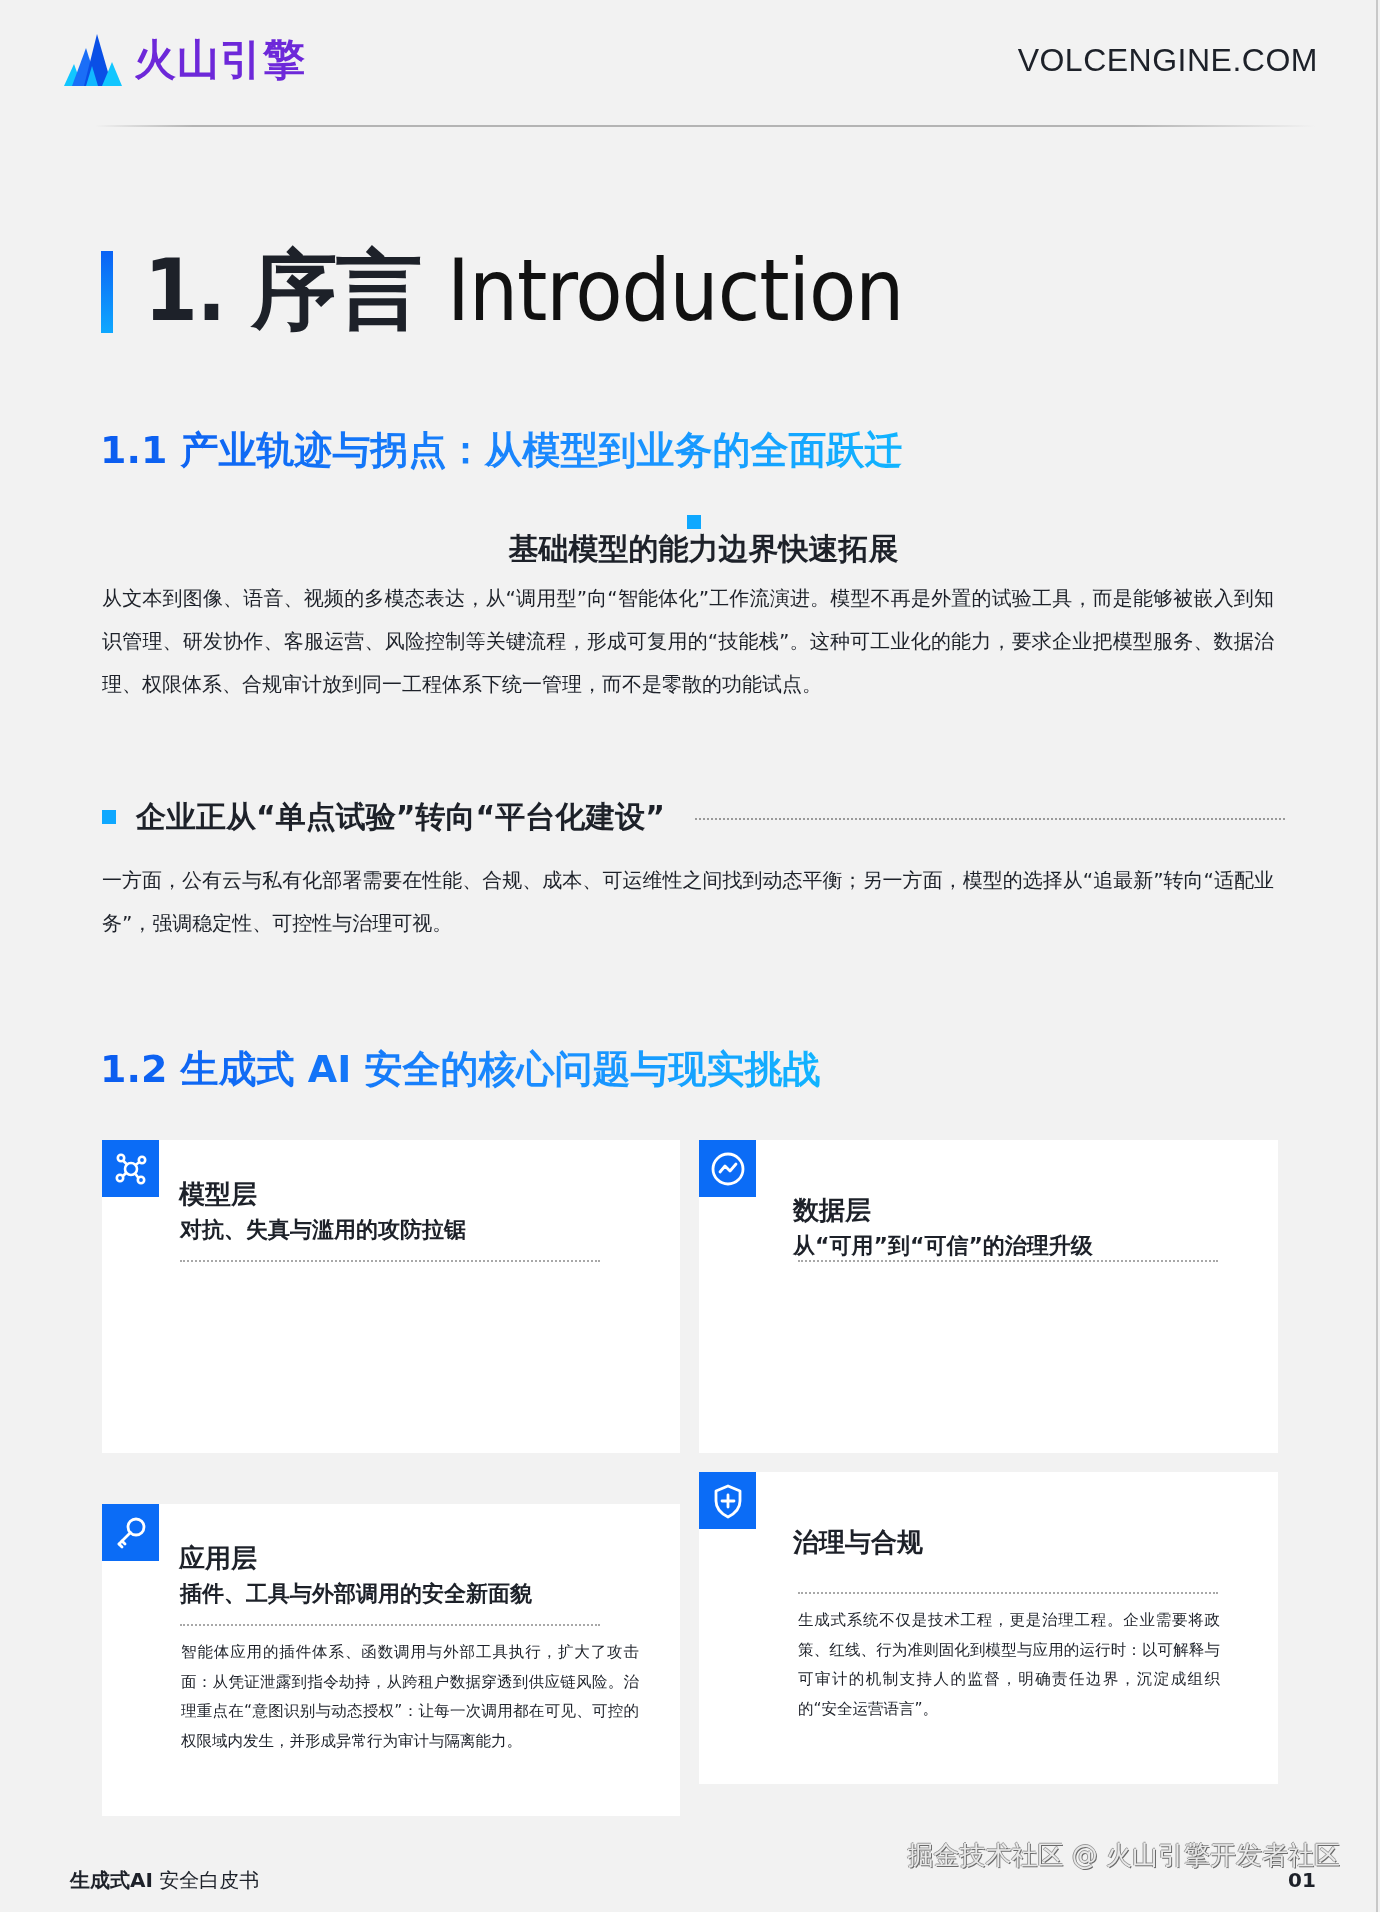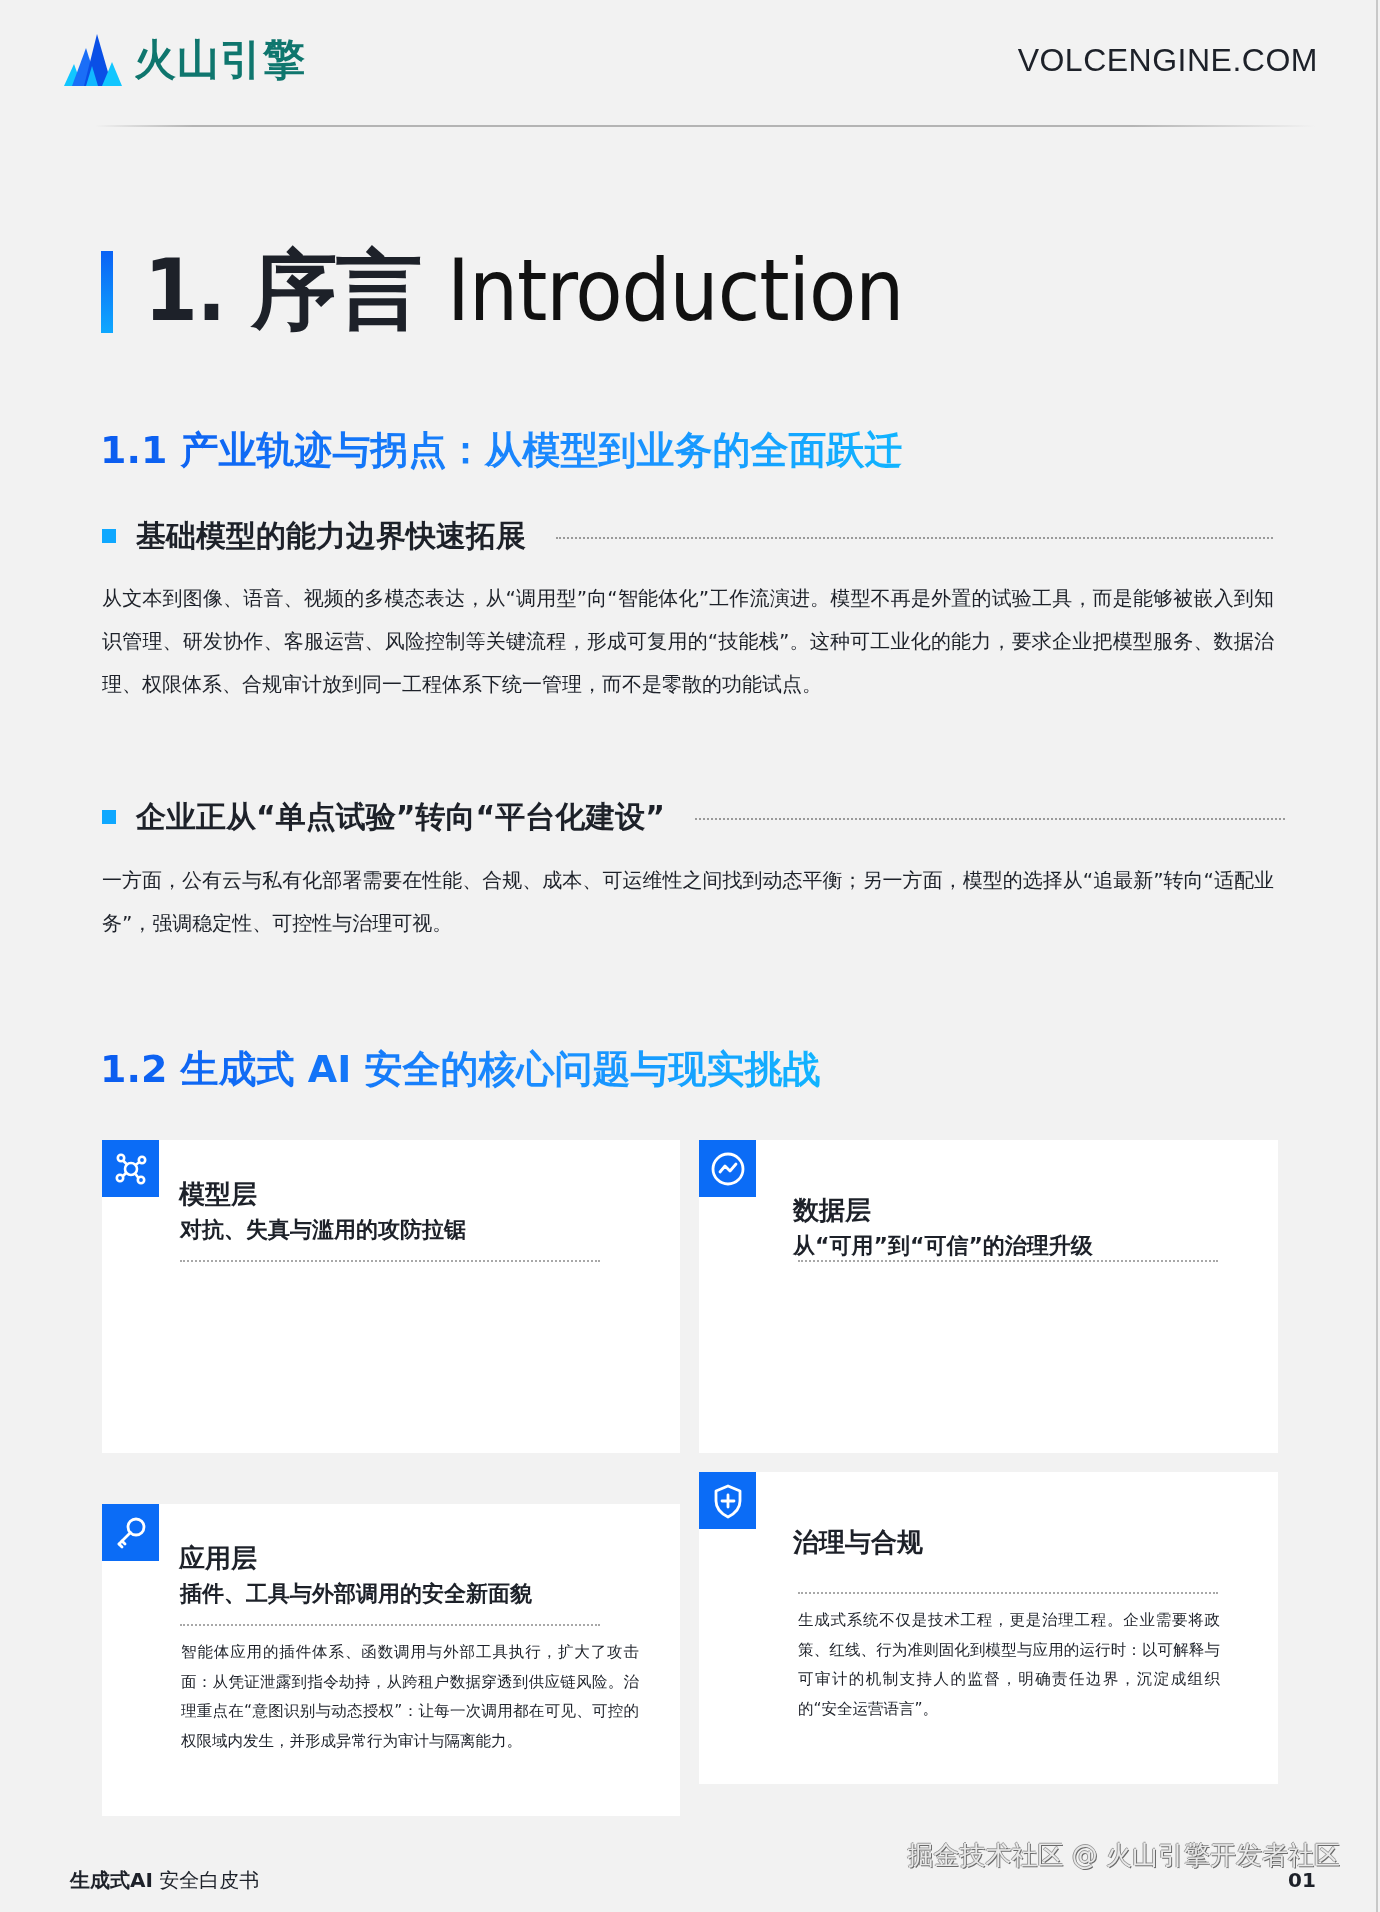--- a/index.html
+++ b/index.html
@@ -10,21 +10,21 @@
     color: #1d2129;
     position: relative;
     overflow: hidden;
   }
   .page-border {
     position: absolute; right: 2px; top: 0; bottom: 0; width: 2px; background: #c8c8c8;
   }
   
   .logo { position: absolute; left: 64px; top: 34px; display: flex; align-items: center; }
   .logo-mark { width: 58px; height: 52px; }
-  .logo-text { font-size: 42px; font-weight: bold; color: #0f766e; margin-left: 12px; letter-spacing: 1px; line-height: 1; }
+  .logo-text { font-size: 42px; font-weight: bold; color: #6d28d9; margin-left: 12px; letter-spacing: 1px; line-height: 1; }
   .site-url {
     position: absolute; right: 62px; top: 42px;
     font-family: "Liberation Sans", sans-serif; font-size: 32px; color: #1d2129;
     letter-spacing: 0.5px; font-weight: normal;
   }
   .header-rule {
     position: absolute; left: 95px; top: 125px; width: 1220px; height: 2px;
     background: linear-gradient(90deg, rgba(170,170,170,0) 0%, #b4b4b4 8%, #b4b4b4 85%, rgba(200,200,200,0) 100%);
   }
   
@@ -97,21 +97,21 @@
 <div class="header-rule"></div>
 
 <div class="chapter-bar"></div>
 <div class="chapter-title">
   <span>1. 序言</span>
   <span class="en">Introduction</span>
 </div>
 
 <div class="section-heading" style="top:426px;">1.1  产业轨迹与拐点：从模型到业务的全面跃迁</div>
 
-<div class="subsection" style="top:515px;">
+<div class="subsection" style="top:515px;flex-direction:column;">
   <span class="sub-square"></span>
   <span class="sub-title">基础模型的能力边界快速拓展</span>
   <span class="sub-dots" style="margin-right:12px;"></span>
 </div>
 <div class="para" style="top:577px;">从文本到图像、语音、视频的多模态表达，从“调用型”向“智能体化”工作流演进。模型不再是外置的试验工具，而是能够被嵌入到知识管理、研发协作、客服运营、风险控制等关键流程，形成可复用的“技能栈”。这种可工业化的能力，要求企业把模型服务、数据治理、权限体系、合规审计放到同一工程体系下统一管理，而不是零散的功能试点。</div>
 
 <div class="subsection" style="top:796px;">
   <span class="sub-square"></span>
   <span class="sub-title">企业正从“单点试验”转向“平台化建设”</span>
   <span class="sub-dots"></span>

